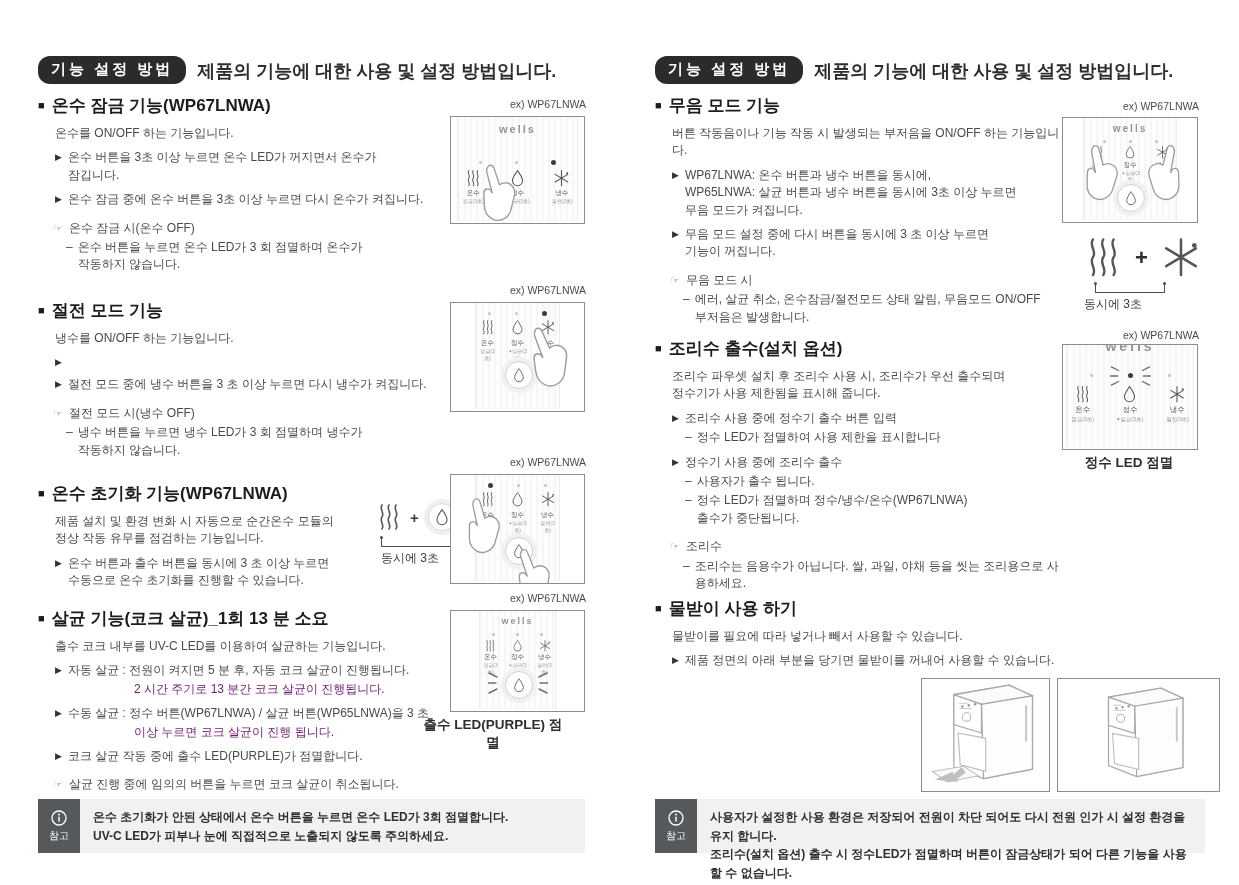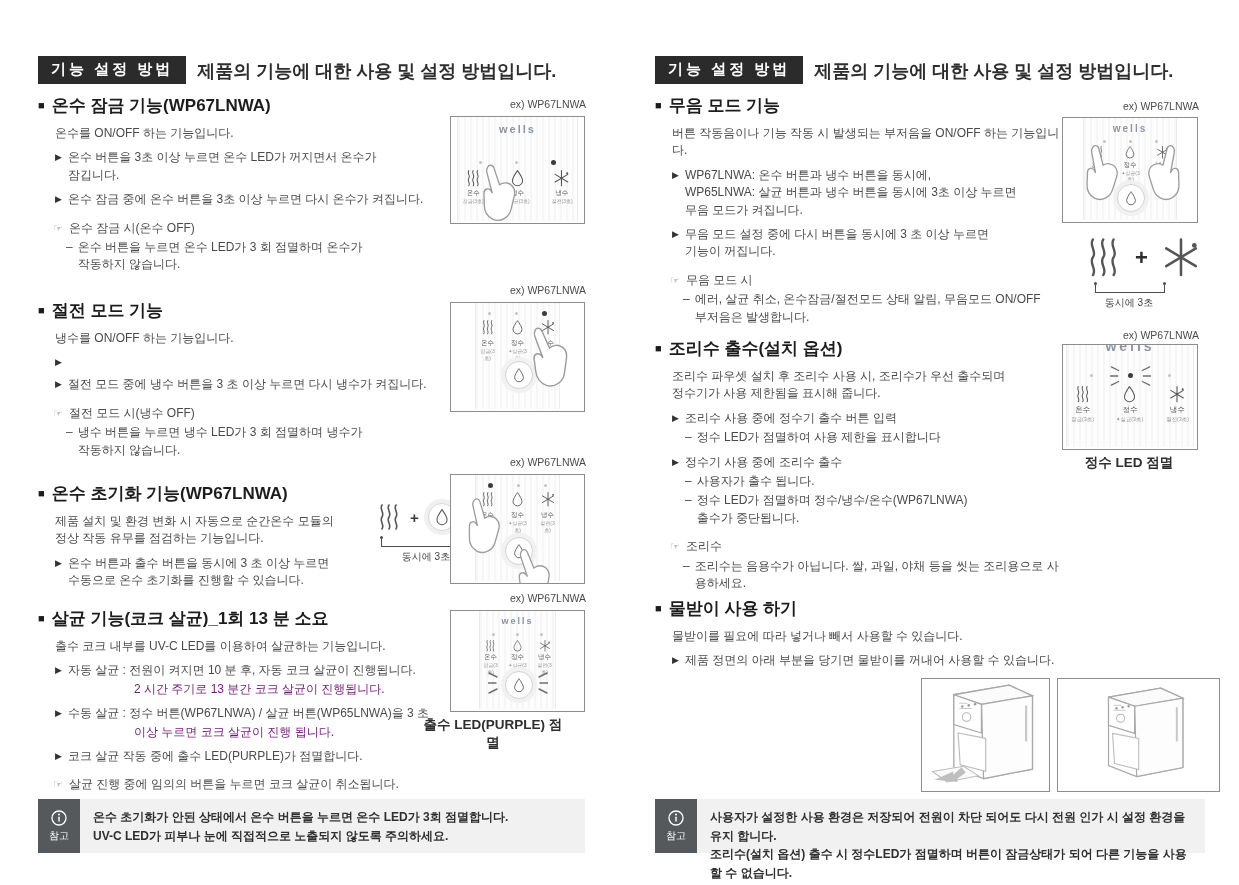--- a/index.html
+++ b/index.html
@@ -8,21 +8,21 @@
     font-family:"Liberation Sans","DejaVu Sans",sans-serif;color:#3f3f3f;
     overflow:hidden;
   }
   .page{position:absolute;top:0;height:885px;}
   #page-left{left:38px;width:552px;}
   #page-right{left:655px;width:552px;}
 
   
   .hdr{position:absolute;top:56px;left:0;display:flex;align-items:center;gap:11px;}
   .hbox{background:#2b2b2b;color:#fff;font-size:15px;font-weight:bold;letter-spacing:3px;
-        padding:4px 13px 5px;white-space:nowrap;}
+        padding:4px 13px 5px;white-space:nowrap;border-radius:12px;}
   .hsub{font-size:18px;color:#2e2e2e;font-weight:bold;padding-top:1px;white-space:nowrap;}
 
   
   .sec{position:absolute;left:0;width:412px;}
   .sec-title{display:flex;gap:7px;align-items:baseline;font-size:17px;font-weight:bold;color:#1c1c1c;white-space:nowrap;}
   .sq{font-size:11px;position:relative;top:-2px;}
   .intro{margin:8px 0 0 17px;font-size:12px;line-height:1.45;color:#4a4a4a;white-space:pre-line;}
   .item{display:flex;gap:6px;margin:7px 0 0 17px;font-size:12px;line-height:1.45;color:#4a4a4a;}
   .arrow{font-size:9px;margin-top:2px;color:#333;}
   .itext{white-space:pre-line;}
@@ -62,21 +62,21 @@
   .rays{position:absolute;}
 
   
   .combo{position:absolute;display:flex;align-items:center;gap:9px;}
   .plus{font-size:15px;color:#3a3a3a;font-weight:bold;}
   .bigplus{font-size:22px;color:#2e2e2e;font-weight:bold;}
   .bracket{position:absolute;border-left:1px solid #4e4e4e;border-right:1px solid #4e4e4e;
            border-bottom:1px solid #4e4e4e;height:8px;}
   .bracket i{position:absolute;top:-2px;width:3px;height:3px;border-radius:50%;background:#4e4e4e;}
   .bracket i.l{left:-2px;} .bracket i.r{right:-2px;}
-  .timer{position:absolute;font-size:10px;color:#3d3d3d;text-align:center;}
+  .timer{position:absolute;font-size:12px;color:#3d3d3d;text-align:left;}
 
   .prodbox{position:absolute;border:1px solid #8d8d8d;background:#fff;}
 </style>
 </head>
 <body>
 
 <svg width="0" height="0" style="position:absolute">
   <defs>
     <g id="steam">
         <path d="M4 1 C1 5 7 9 4 13 C1 17 7 21 4 25 M11 1 C8 5 14 9 11 13 C8 17 14 21 11 25 M18 1 C15 5 21 9 18 13 C15 17 21 21 18 25" fill="none" stroke="#555" stroke-width="1.6" stroke-linecap="round"></path>
@@ -202,21 +202,21 @@
   <div class="timer" style="left:343px;top:550px;width:90px">동시에 3초</div>
 
   <div class="sec" style="top:607px">
     <div class="sec-title">
         <span class="sq">■</span>
         <span>살균 기능(코크 살균)_1회 13 분 소요</span>
       </div>
     <div class="intro">출수 코크 내부를 UV-C LED를 이용하여 살균하는 기능입니다.</div>
     <div class="item">
         <span class="arrow">▶</span>
-        <span class="itext">자동 살균 : 전원이 켜지면 10 분 후, 자동 코크 살균이 진행됩니다.</span>
+        <span class="itext">자동 살균 : 전원이 켜지면 5 분 후, 자동 코크 살균이 진행됩니다.</span>
       </div>
     <div class="cont">2 시간 주기로 13 분간 코크 살균이 진행됩니다.</div>
     <div class="item">
         <span class="arrow">▶</span>
         <span class="itext">수동 살균 : 정수 버튼(WP67LNWA) / 살균 버튼(WP65LNWA)을 3 초</span>
       </div>
     <div class="cont">이상 누르면 코크 살균이 진행 됩니다.</div>
     <div class="item">
         <span class="arrow">▶</span>
         <span class="itext">코크 살균 작동 중에 출수 LED(PURPLE)가 점멸합니다.</span>

